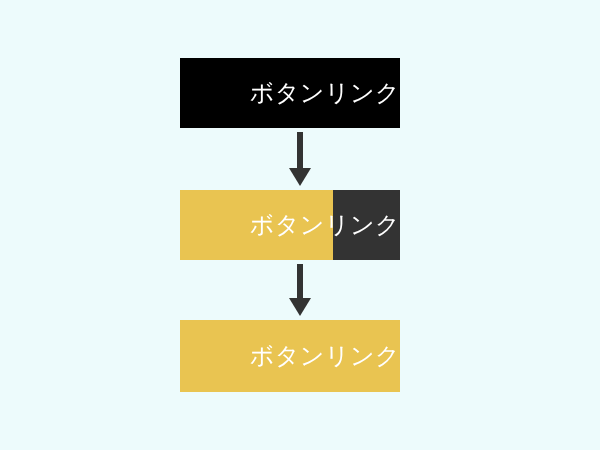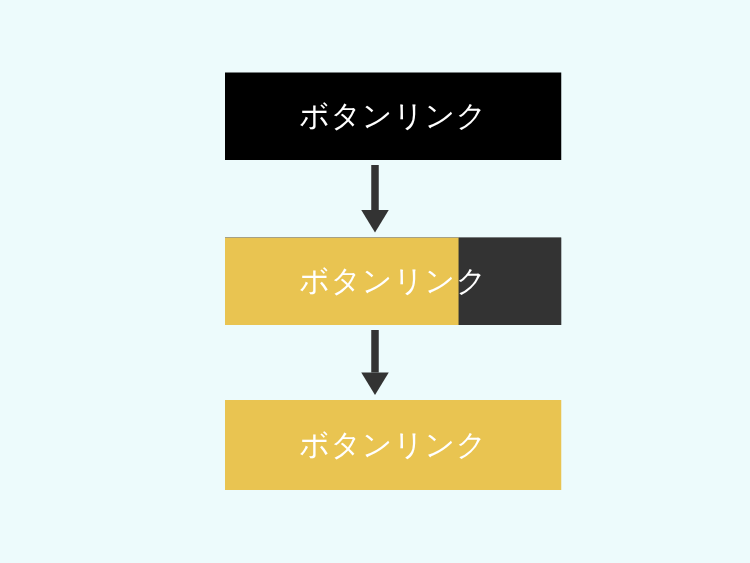--- a/index.html
+++ b/index.html
@@ -19,24 +19,24 @@
     width: 600px;
     height: 450px;
     background: #edfbfc;
     box-sizing: border-box;
   }
 
   
   .btn {
     position: absolute;
     left: 180px;
-    width: 269px;
+    width: 220px;
     display: flex;
     align-items: center;
-    justify-content: center;
+    justify-content: flex-end;
     box-sizing: border-box;
     overflow: hidden;
     cursor: pointer;
     user-select: none;
   }
 
   .btn .btn-label {
     position: relative;
     z-index: 2;
     color: #ffffff;

